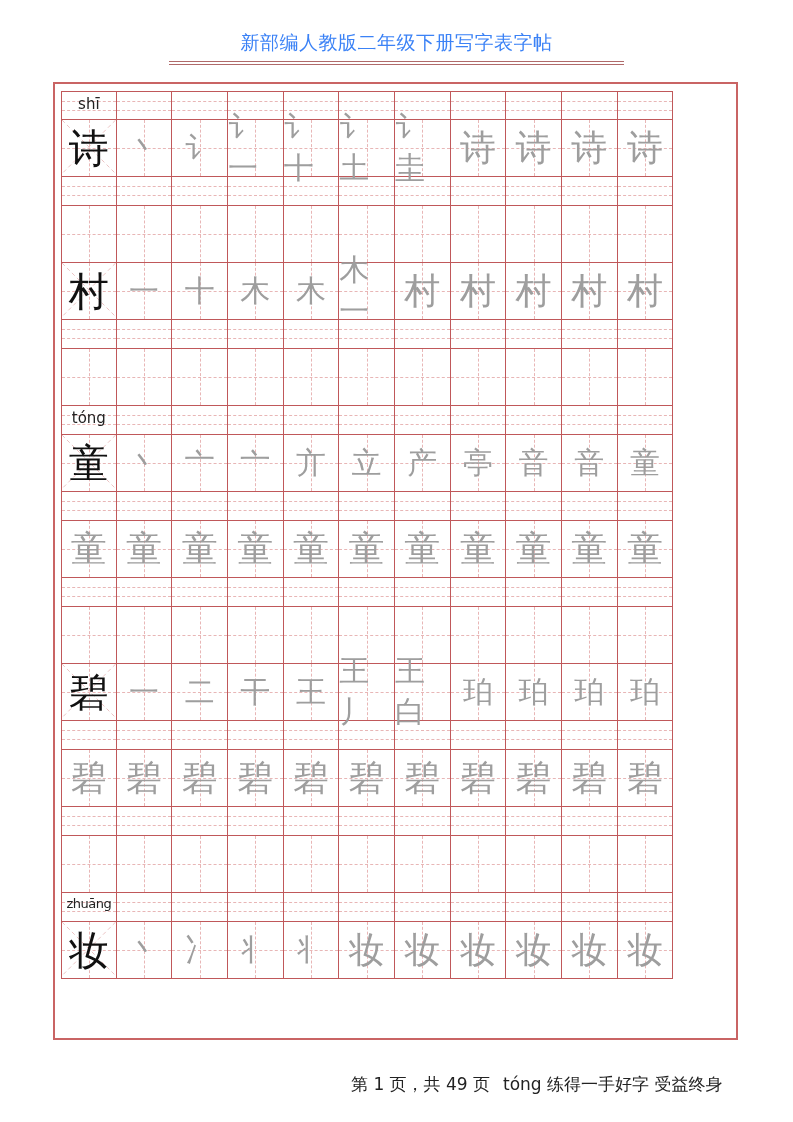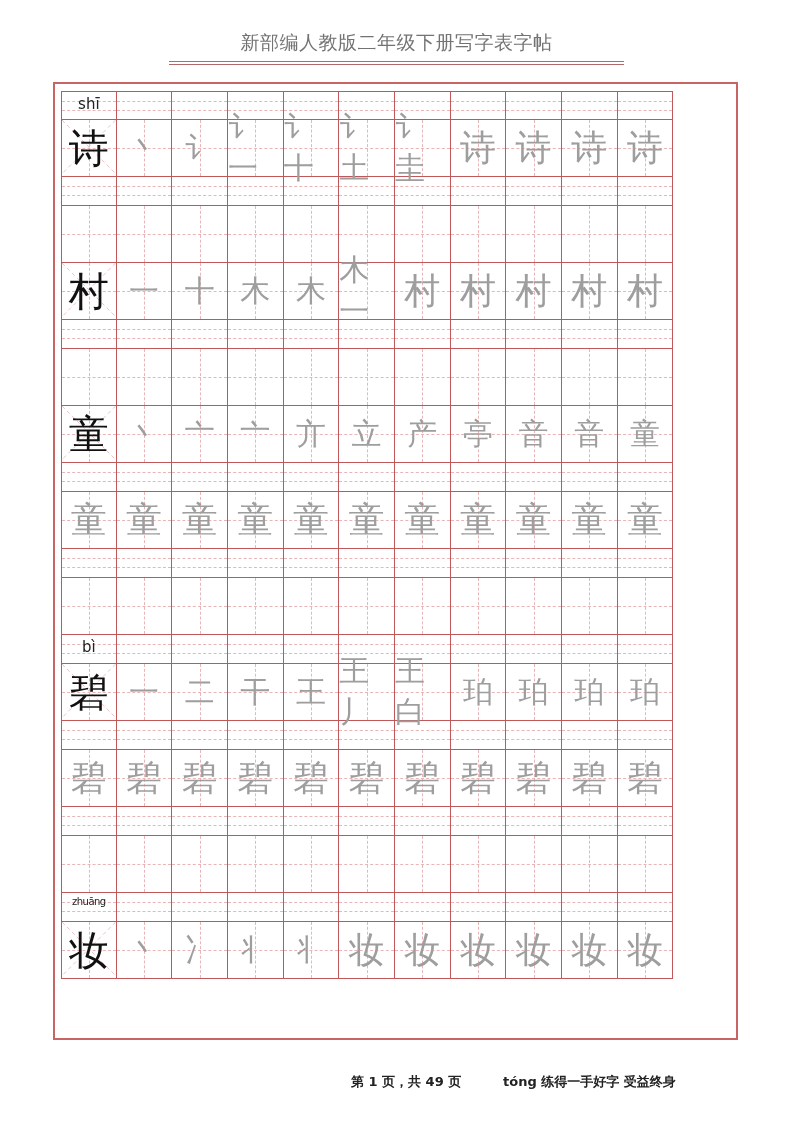--- a/index.html
+++ b/index.html
@@ -1,19 +1,19 @@
 <!DOCTYPE html>
 <html><head>
 <meta charset="utf-8">
 <style>
   html, body { margin:0; padding:0; background:#ffffff; }
   body { width:793px; height:1122px; position:relative; overflow:hidden;
          font-family: "DejaVu Sans", "Liberation Sans", sans-serif; }
   .title { position:absolute; left:0; width:793px; top:30px; text-align:center;
-           font-size:19px; color:#737373; letter-spacing:0.5px; }
+           font-size:19px; color:#3b82f6; letter-spacing:0.5px; }
   .title-rule { position:absolute; left:169px; width:455px; height:0;
                 border-top:1px solid #b06a6a; }
   .outer { position:absolute; left:53px; top:82px; width:685px; height:958px;
            border:2px solid #c96464; box-sizing:border-box; }
   .grid { position:absolute; left:61px; top:91px; width:668px; }
   .row { display:flex; position:relative; }
   .cell { position:relative; width:55.66px; box-sizing:border-box;
           border-right:1.5px solid #c0585a; border-bottom:1.5px solid #c0585a; flex:none; }
   .row .cell:first-child { border-left:1.5px solid #c0585a; }
   .row.first .cell { border-top:1.5px solid #c0585a; }
@@ -25,28 +25,28 @@
     content:""; position:absolute; left:0; right:0; border-top:1px dashed #e8b6b6; }
   .band .cell::before { top:9px; }
   .band .cell::after { top:18px; }
   .char .cell::before { content:""; position:absolute; left:50%; top:0; bottom:0;
      border-left:1px dashed #e8b6b6; }
   .char .cell::after { content:""; position:absolute; top:50%; left:0; right:0;
      border-top:1px dashed #e8b6b6; }
   .diag { position:absolute; inset:0; pointer-events:none; }
   .pinyin { position:absolute; left:0; right:0; top:3px; text-align:center;
             font-size:15px; color:#222; z-index:2; }
-  .pinyin.long { font-size:10px; letter-spacing:-0.5px; }
+  .pinyin.long { font-size:13px; letter-spacing:-0.5px; }
   .glyph { position:absolute; left:0; right:0; top:0; bottom:0; display:flex;
            align-items:center; justify-content:center; font-size:38px; z-index:2;
            font-family: "DejaVu Sans", sans-serif; }
   .glyph.model { color:#111; font-size:40px; }
   .glyph.trace { color:#9e9e9e; font-size:36px; }
   .glyph.stroke { color:#9e9e9e; font-size:30px; }
-  .footer { position:absolute; top:1073px; font-size:13px; color:#222;font-weight:bold; }
+  .footer { position:absolute; top:1073px; font-size:17px; color:#222; }
   .footer.page { left:351px; }
   .footer.slogan { left:503px; }
 </style>
 </head>
 <body>
 
 <div class="title">新部编人教版二年级下册写字表字帖</div>
 <div class="title-rule" style="top:61px"></div>
 <div class="title-rule" style="top:64px"></div>
 
@@ -190,20 +190,35 @@
       <div class="cell"></div>
       <div class="cell"></div>
       <div class="cell"></div>
       <div class="cell"></div>
       <div class="cell"></div>
       <div class="cell"></div>
       <div class="cell"></div>
       <div class="cell"></div>
       <div class="cell"></div>
     </div>
+    <div class="row band">
+      <div class="cell">
+        <div class="pinyin">tóng</div>
+      </div>
+      <div class="cell"></div>
+      <div class="cell"></div>
+      <div class="cell"></div>
+      <div class="cell"></div>
+      <div class="cell"></div>
+      <div class="cell"></div>
+      <div class="cell"></div>
+      <div class="cell"></div>
+      <div class="cell"></div>
+      <div class="cell"></div>
+    </div>
     <div class="row char">
       <div class="cell">
         <svg class="diag" viewBox="0 0 100 100" preserveAspectRatio="none">
           <line x1="0" y1="0" x2="100" y2="100" stroke="#ecc4c4" stroke-width="1" stroke-dasharray="4,3" vector-effect="non-scaling-stroke"></line>
           <line x1="100" y1="0" x2="0" y2="100" stroke="#ecc4c4" stroke-width="1" stroke-dasharray="4,3" vector-effect="non-scaling-stroke"></line>
         </svg>
         <div class="glyph model">童</div>
       </div>
       <div class="cell">
         <div class="glyph stroke">丶</div>
@@ -292,35 +307,20 @@
       <div class="cell"></div>
       <div class="cell"></div>
       <div class="cell"></div>
       <div class="cell"></div>
       <div class="cell"></div>
       <div class="cell"></div>
       <div class="cell"></div>
     </div>
     <div class="row char">
       <div class="cell"></div>
-      <div class="cell"></div>
-      <div class="cell"></div>
-      <div class="cell"></div>
-      <div class="cell"></div>
-      <div class="cell"></div>
-      <div class="cell"></div>
-      <div class="cell"></div>
-      <div class="cell"></div>
-      <div class="cell"></div>
-      <div class="cell"></div>
-    </div>
-    <div class="row band">
-      <div class="cell">
-        <div class="pinyin">bì</div>
-      </div>
       <div class="cell"></div>
       <div class="cell"></div>
       <div class="cell"></div>
       <div class="cell"></div>
       <div class="cell"></div>
       <div class="cell"></div>
       <div class="cell"></div>
       <div class="cell"></div>
       <div class="cell"></div>
       <div class="cell"></div>

